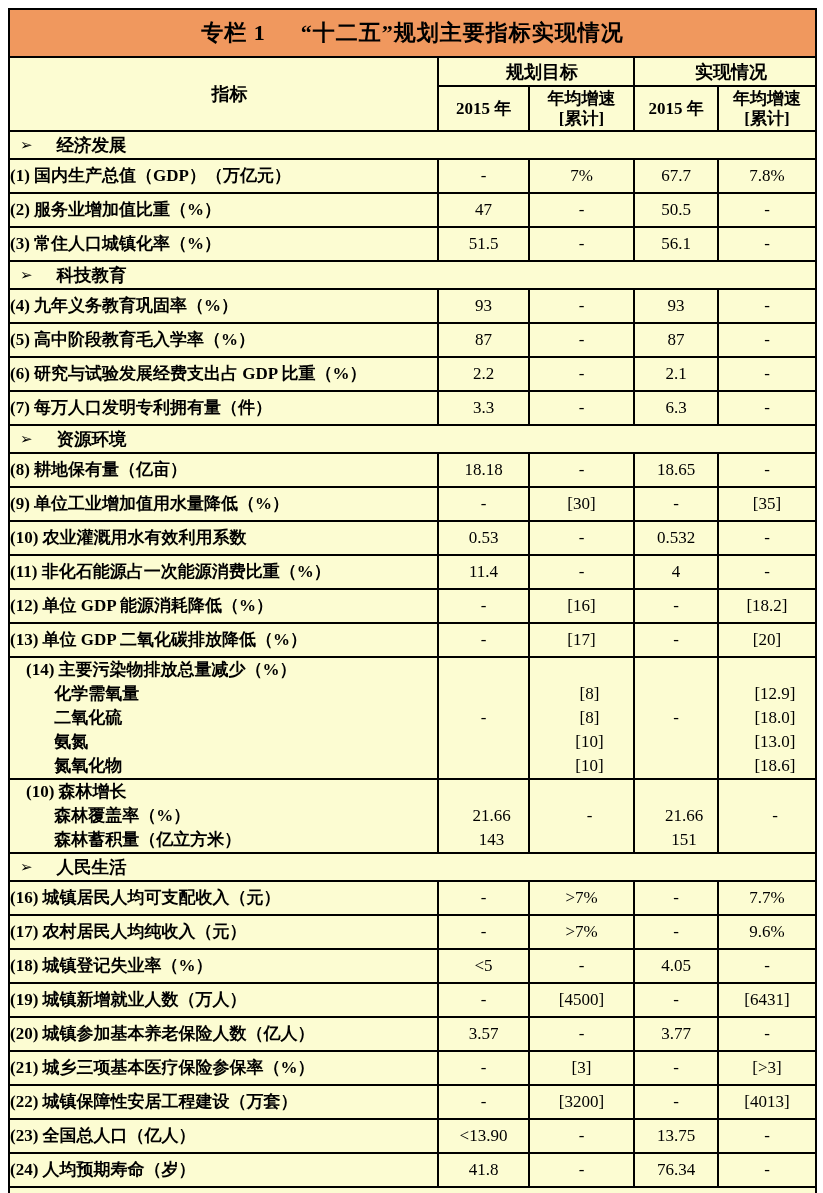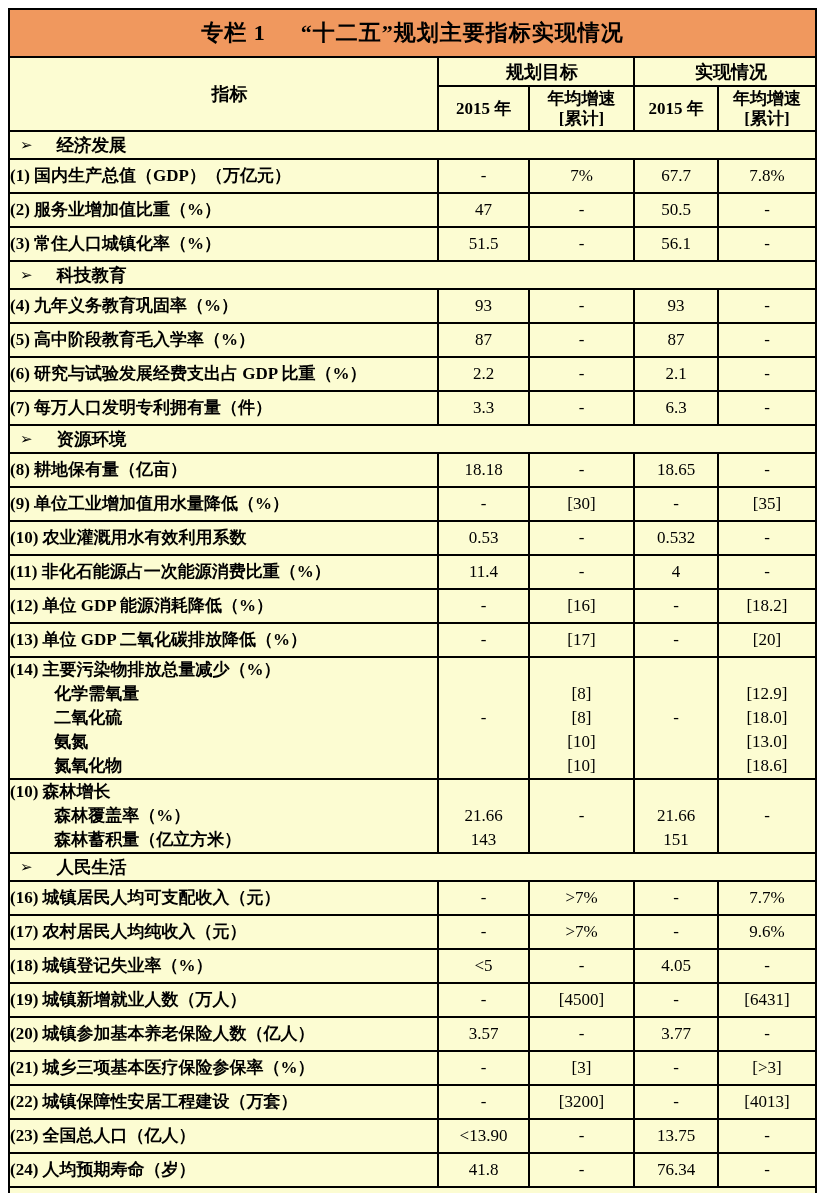--- a/index.html
+++ b/index.html
@@ -64,21 +64,21 @@
   
   tr.data-row td { height: 32px; }
   td.label-cell {
     text-align: left;
     padding: 3px 4px 3px 30px;
     line-height: 24px;
     font-weight: bold;
   }
   td.value-cell { text-align: center; line-height: 24px; }
   td.multi { vertical-align: top; padding-top: 3px; padding-bottom: 3px; }
-  .cell-line { height: 24px; line-height: 24px; white-space: nowrap; }
+  .cell-line { height: 24px; line-height: 24px; white-space: nowrap; padding-left: 16px; }
   td.label-cell .cell-line.cont { padding-left: 2.6em; }
   
   tr.note-row td {
     text-align: left;
     padding: 6px 8px 8px 8px;
     font-size: 17px;
     line-height: 26px;
   }
 </style>
 </head>

